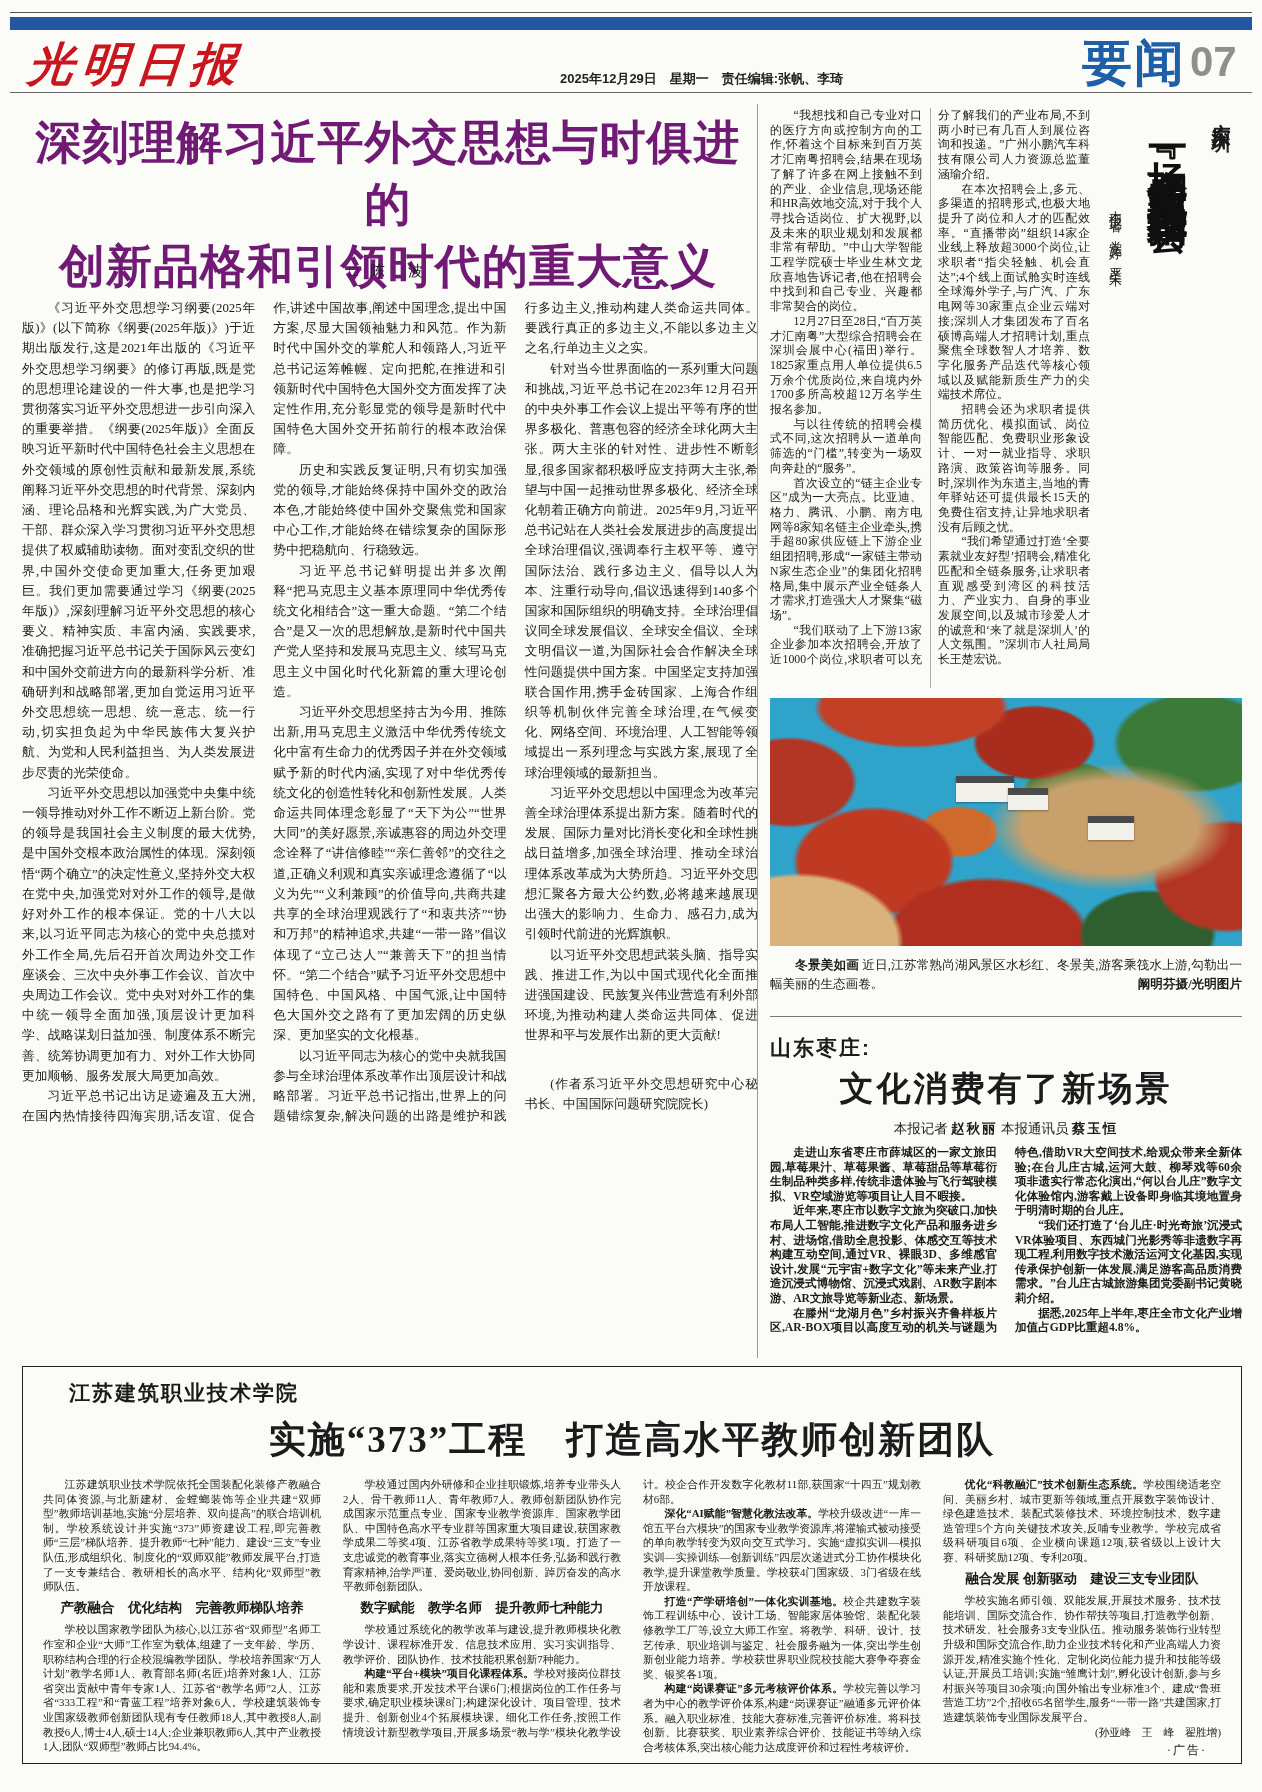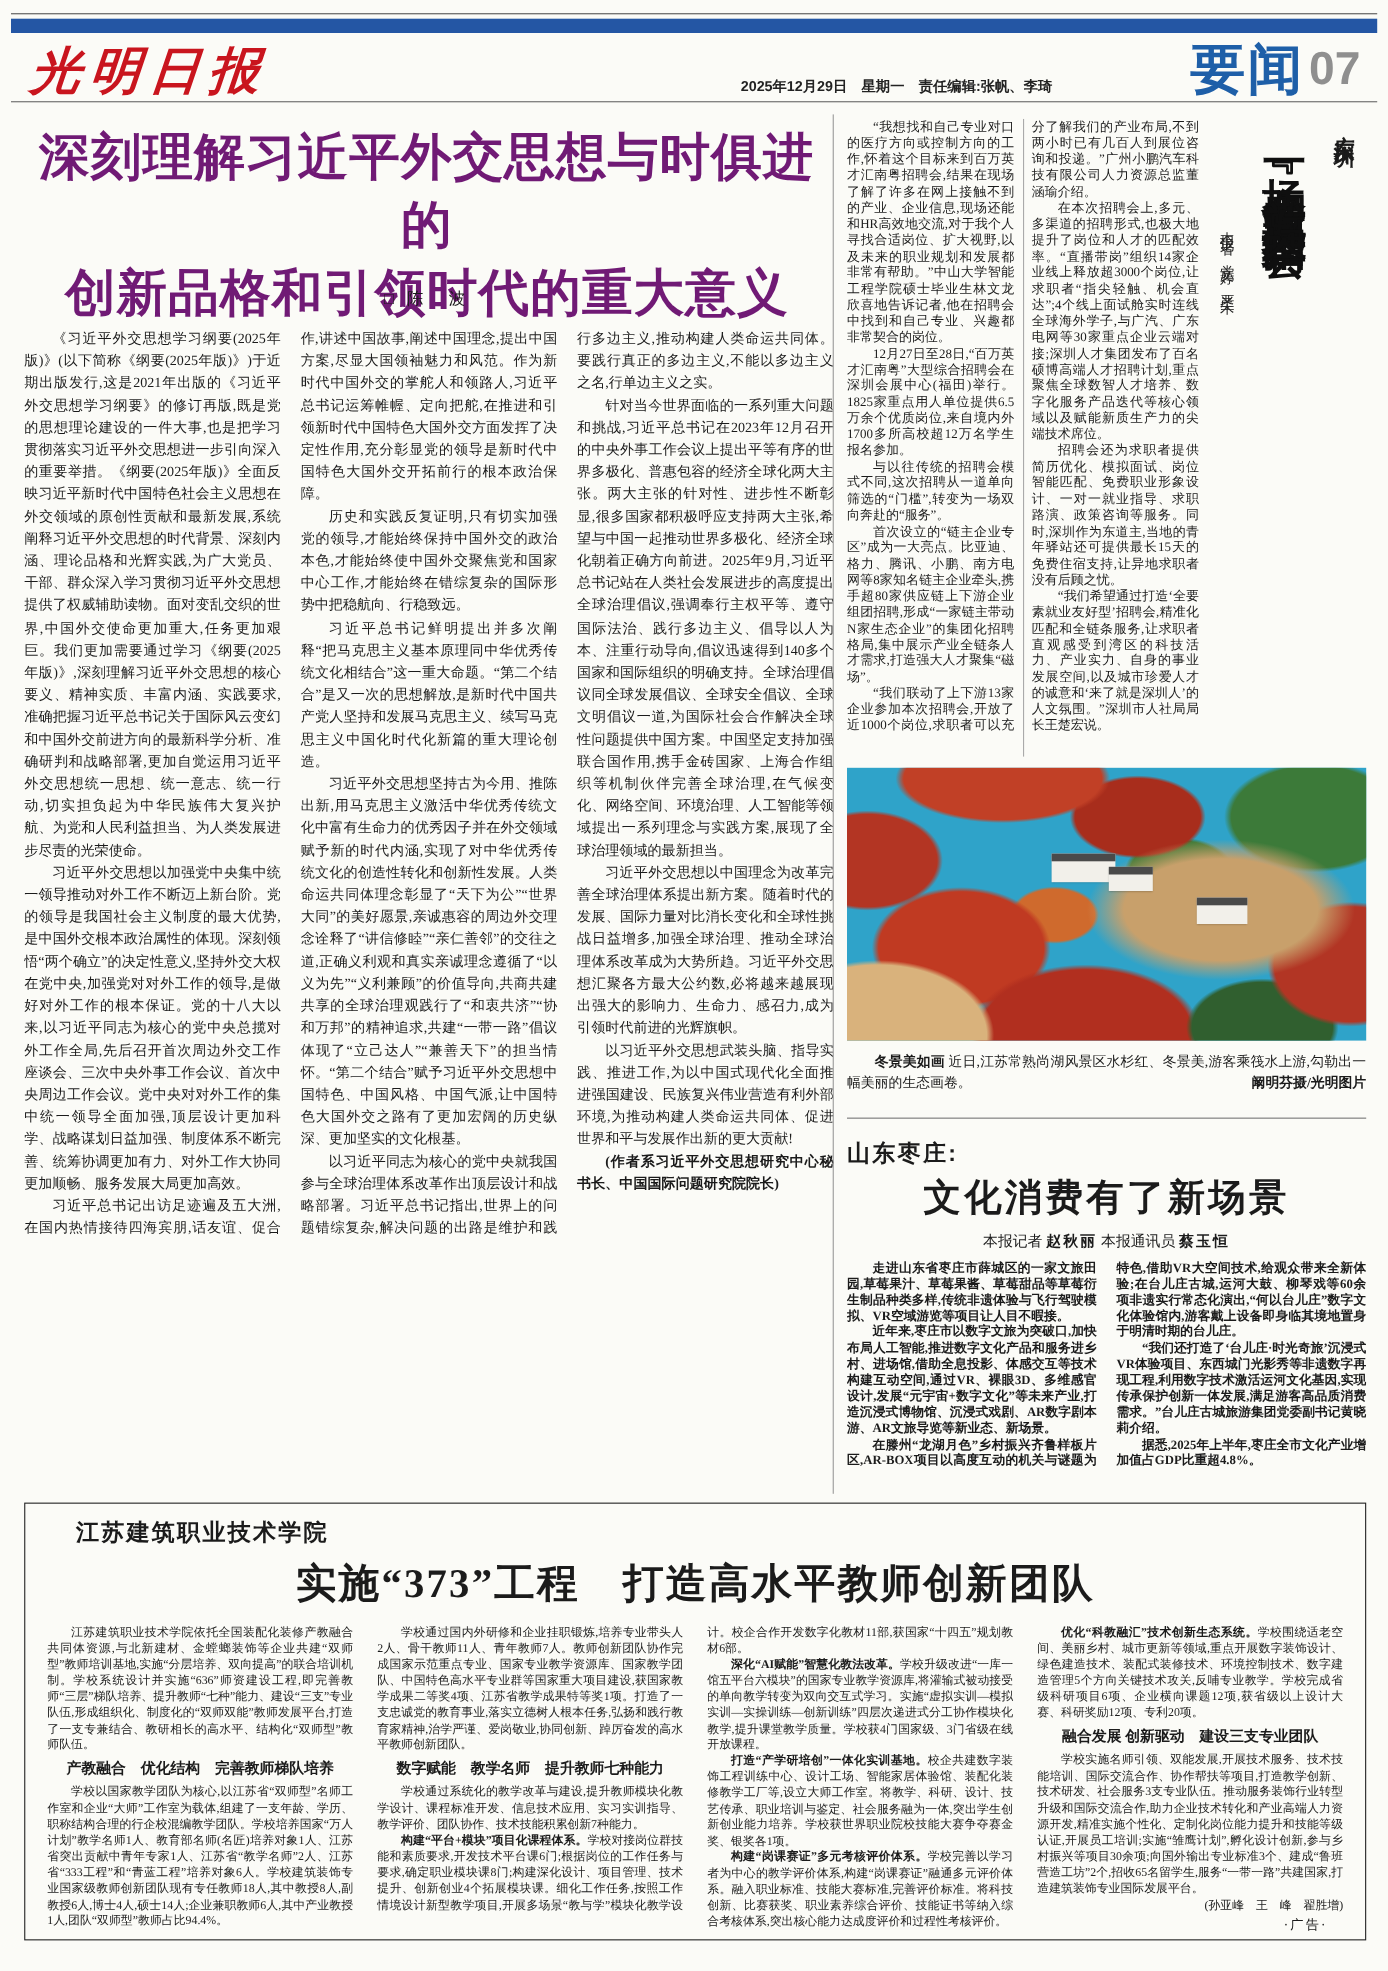--- a/index.html
+++ b/index.html
@@ -13,37 +13,37 @@
   .bold { font-weight:bold; }
 
   
   .top-hairline { position:absolute; left:10px; top:12px; width:1242px; height:1px; background:#555; }
   .top-bar { position:absolute; left:10px; top:17px; width:1242px; height:13px; background:#2456a4; }
   .masthead {
     position:absolute; left:28px; top:34px; font-size:46px; font-weight:bold; font-style:italic;
     color:#c9151e; letter-spacing:8px; transform:skewX(-5deg); white-space:nowrap;
   }
   .date-line {
-    position:absolute; left:560px; top:70px; width:510px; text-align:center;
+    position:absolute; left:560px; top:70px; width:510px; text-align:left;
     font-family:"Liberation Sans","DejaVu Sans",sans-serif; font-size:13px; font-weight:bold; color:#222;
   }
   .section-label { position:absolute; left:1082px; top:30px; font-size:50px; font-weight:bold; color:#1e5fa8; letter-spacing:2px; }
   .page-number { position:absolute; left:1190px; top:38px; font-size:42px; font-weight:bold; color:#8f8f8f; font-family:"Liberation Sans","DejaVu Sans",sans-serif; }
   .header-rule { position:absolute; left:10px; top:92px; width:1242px; height:1px; background:#666; }
 
   
   .main-headline { position:absolute; left:20px; top:112px; width:736px; text-align:center;
     font-size:46px; font-weight:bold; line-height:1.35; color:#701a75; letter-spacing:1px; }
   .main-byline { position:absolute; left:20px; top:262px; width:736px; text-align:center; font-size:15px; letter-spacing:4px; }
   .main-body {
     position:absolute; left:22px; top:298px; width:736px; height:1056px; overflow:hidden;
     column-count:3; column-gap:18px; font-size:12.8px; line-height:20.2px;
   }
   .main-body p { margin:0; }
-  .main-body p.bold { font-weight:bold; }
+  .main-body p.bold { font-weight:normal;margin-top:28px; }
 
   .vrule-main { position:absolute; left:757px; top:104px; width:1px; height:1254px; background:#9a9a9a; }
 
   
   .sz-body {
     position:absolute; left:770px; top:108px; width:320px; height:580px; overflow:hidden;
     column-count:2; column-gap:16px; column-rule:1px solid #aaa;
     font-size:11.8px; line-height:14.7px;
   }
   .vtext { writing-mode:vertical-rl; text-orientation:upright; }
@@ -171,21 +171,21 @@
       <p>在滕州“龙湖月色”乡村振兴齐鲁样板片区,AR-BOX项目以高度互动的机关与谜题为特色,借助VR大空间技术,给观众带来全新体验;在台儿庄古城,运河大鼓、柳琴戏等60余项非遗实行常态化演出,“何以台儿庄”数字文化体验馆内,游客戴上设备即身临其境地置身于明清时期的台儿庄。</p>
       <p>“我们还打造了‘台儿庄·时光奇旅’沉浸式VR体验项目、东西城门光影秀等非遗数字再现工程,利用数字技术激活运河文化基因,实现传承保护创新一体发展,满足游客高品质消费需求。”台儿庄古城旅游集团党委副书记黄晓莉介绍。</p>
       <p>据悉,2025年上半年,枣庄全市文化产业增加值占GDP比重超4.8%。</p>
     </div>
 
   <div class="bottom-box">
     <div class="school">江苏建筑职业技术学院</div>
     <div class="bottom-headline">实施“373”工程　打造高水平教师创新团队</div>
     <div class="bottom-body">
       <div>
-          <p>江苏建筑职业技术学院依托全国装配化装修产教融合共同体资源,与北新建材、金螳螂装饰等企业共建“双师型”教师培训基地,实施“分层培养、双向提高”的联合培训机制。学校系统设计并实施“636”师资建设工程,即完善教师“三层”梯队培养、提升教师“七种”能力、建设“三支”专业队伍,形成组织化、制度化的“双师双能”教师发展平台,打造了一支专兼结合、教研相长的高水平、结构化“双师型”教师队伍。</p>
+          <p>江苏建筑职业技术学院依托全国装配化装修产教融合共同体资源,与北新建材、金螳螂装饰等企业共建“双师型”教师培训基地,实施“分层培养、双向提高”的联合培训机制。学校系统设计并实施“373”师资建设工程,即完善教师“三层”梯队培养、提升教师“七种”能力、建设“三支”专业队伍,形成组织化、制度化的“双师双能”教师发展平台,打造了一支专兼结合、教研相长的高水平、结构化“双师型”教师队伍。</p>
         </div>
       <p class="subhead">产教融合　优化结构　完善教师梯队培养</p>
       <div>
           <p>学校以国家教学团队为核心,以江苏省“双师型”名师工作室和企业“大师”工作室为载体,组建了一支年龄、学历、职称结构合理的行企校混编教学团队。学校培养国家“万人计划”教学名师1人、教育部名师(名匠)培养对象1人、江苏省突出贡献中青年专家1人、江苏省“教学名师”2人、江苏省“333工程”和“青蓝工程”培养对象6人。学校建筑装饰专业国家级教师创新团队现有专任教师18人,其中教授8人,副教授6人,博士4人,硕士14人;企业兼职教师6人,其中产业教授1人,团队“双师型”教师占比94.4%。</p>
           <p>学校通过国内外研修和企业挂职锻炼,培养专业带头人2人、骨干教师11人、青年教师7人。教师创新团队协作完成国家示范重点专业、国家专业教学资源库、国家教学团队、中国特色高水平专业群等国家重大项目建设,获国家教学成果二等奖4项、江苏省教学成果特等奖1项。打造了一支忠诚党的教育事业,落实立德树人根本任务,弘扬和践行教育家精神,治学严谨、爱岗敬业,协同创新、踔厉奋发的高水平教师创新团队。</p>
         </div>
       <p class="subhead">数字赋能　教学名师　提升教师七种能力</p>
       <div>
           <p>学校通过系统化的教学改革与建设,提升教师模块化教学设计、课程标准开发、信息技术应用、实习实训指导、教学评价、团队协作、技术技能积累创新7种能力。</p>
           <p><b>构建“平台+模块”项目化课程体系。</b>学校对接岗位群技能和素质要求,开发技术平台课6门;根据岗位的工作任务与要求,确定职业模块课8门;构建深化设计、项目管理、技术提升、创新创业4个拓展模块课。细化工作任务,按照工作情境设计新型教学项目,开展多场景“教与学”模块化教学设计。校企合作开发数字化教材11部,获国家“十四五”规划教材6部。</p>

